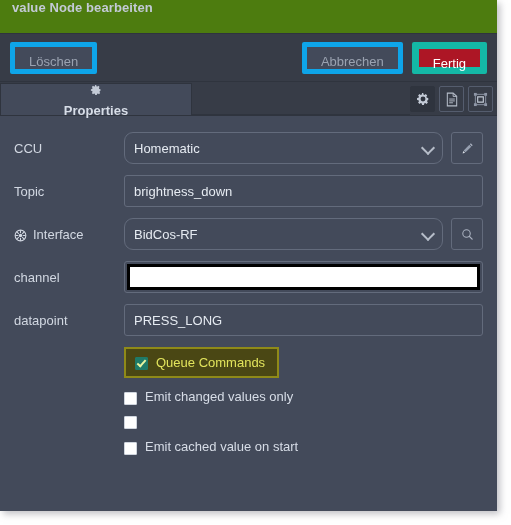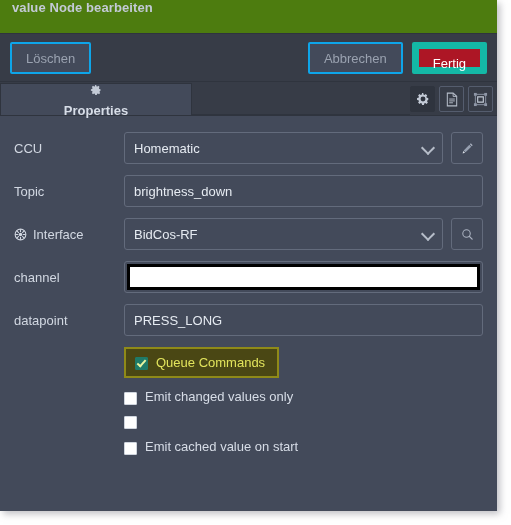--- a/index.html
+++ b/index.html
@@ -49,21 +49,21 @@
     padding:0 14px;
     height:32px;
     line-height:30px;
     box-sizing:border-box;
     cursor:pointer;
     user-select:none;
     white-space:nowrap;
   }
   .btn-secondary{
     background:#434a5a;
-    border:2px solid #0ea5e9;
+    border:5px solid #0ea5e9;
     color:#9aa2b0;
   }
   .btn-danger{
     background:#ad1625;
     border:7px solid #14b8a6;
     color:#ffffff;
   }
   .spacer{flex:1 1 auto;}
   .btn-gap{margin-left:9px;}
 
@@ -115,21 +115,21 @@
     padding:16px 14px 0 14px;
     box-sizing:border-box;
   }
   .row{
     display:flex;align-items:center;
     margin-bottom:11px;
   }
   .lbl{
     width:110px;flex:0 0 110px;
     color:#d2d8e2;font-size:13px;
-    display:flex;align-items:center;gap:6px;
+    display:flex;align-items:flex-end;gap:6px;
   }
   .ctrl{flex:1 1 auto;display:flex;align-items:center;}
 
   .field{
     flex:1 1 auto;
     height:32px;
     background:#434a5a;
     border:1px solid #6a7competitor;
   }
   .field{
@@ -138,21 +138,21 @@
     box-sizing:border-box;
     background:#434a5a;
     border:1px solid #636b7c;
     border-radius:3px;
     color:#e6ebf2;
     font-size:13px;
     display:flex;align-items:center;
     padding:0 9px;
     position:relative;
   }
-  .field.select{padding-right:26px;}
+  .field.select{padding-right:26px;border-radius:9px;}
   .chev{
     position:absolute;right:9px;top:50%;
     width:8px;height:8px;
     margin-top:-5px;
     border-right:2px solid #b6bdc9;
     border-bottom:2px solid #b6bdc9;
     transform:rotate(45deg);
   }
   .sidebtn{
     width:32px;height:32px;flex:0 0 32px;

